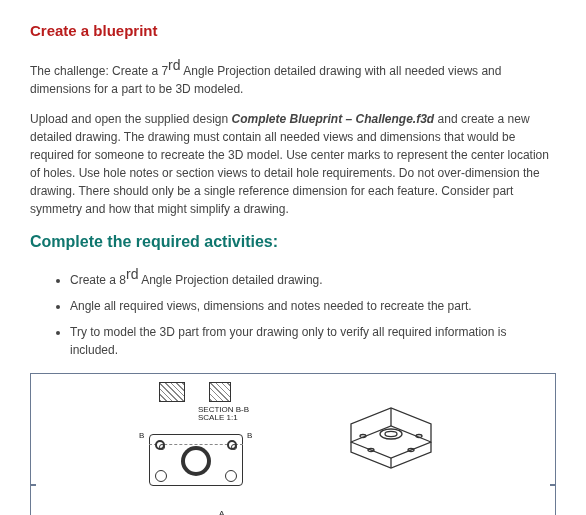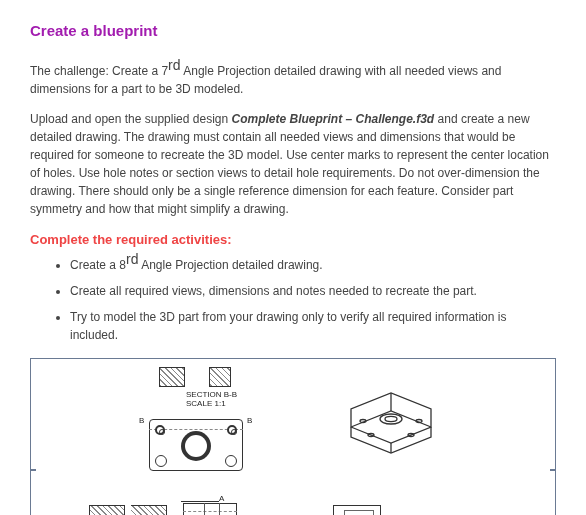--- a/index.html
+++ b/index.html
@@ -8,35 +8,36 @@
       font-size: 12px;
       color: #333;
       background: #fff;
       padding: 20px 30px;
       width: 586px;
       line-height: 1.5;
     }
     h1 {
       font-size: 15px;
       font-weight: bold;
-      color: #a21caf;
+      color: #b91c1c;
       margin-bottom: 12px;
     }
     .para {
       margin-bottom: 12px;
       color: #444;
     }
     .strong-it {
       font-weight: bold;
       font-style: italic;
     }
     .section-label {
       font-weight: bold;
-      color: #ef4444;
-      font-size: 13px;
+      color: #0f766e;
+      margin-bottom: 10px;
+      font-size: 16px;
     }
     ul {
       list-style: disc;
       margin-left: 40px;
       margin-bottom: 14px;
     }
     li {
       margin-bottom: 8px;
       color: #444;
     }
@@ -60,21 +61,21 @@
     
     .hatch-bb {
       left: 128px; top: 8px; width: 72px; height: 20px;
       border: 1px solid #333;
       background: repeating-linear-gradient(45deg, #888 0 1px, transparent 1px 4px);
     }
     .hatch-bb::before {
       content: ''; position: absolute; left: 24px; top: -1px; width: 24px; height: 20px;
       background: #fff; border-left: 1px solid #333; border-right: 1px solid #333;
     }
-    .bb-label { left: 130px; top: 32px; width: 50px; }
+    .bb-label { left: 142px; top: 32px; width: 50px; }
     
     .block-b {
       left: 118px; top: 60px; width: 94px; height: 52px;
       border: 1.5px solid #333; border-radius: 4px; background: #fff;
     }
     .circle { border: 1.2px solid #333; border-radius: 50%; background: #fff; }
     .big-c { left: 150px; top: 72px; width: 30px; height: 30px; background: #333; border-radius:50%;}
     .big-c::after{content:'';position:absolute;left:4px;top:4px;width:22px;height:22px;border-radius:50%;background:#fff;}
     .sc1 { left: 124px; top: 96px; width: 12px; height: 12px; }
     .sc2 { left: 194px; top: 96px; width: 12px; height: 12px; }
@@ -121,21 +122,21 @@
   <span>Upload and open the supplied design </span><span class="strong-it">Complete Blueprint – Challenge.f3d</span><span> and create a new detailed drawing.  The drawing must contain all needed views and dimensions that would be required for someone to recreate the 3D model.  Use center marks to represent the center location of holes.  Use hole notes or section views to detail hole requirements.  Do not over-dimension the drawing.  There should only be a single reference dimension for each feature.  Consider part symmetry and how that might simplify a drawing.</span>
 </p>
 
 <p class="section-label">Complete the required activities:</p>
 
 <ul>
   <li>
     <span>Create a 8</span><sup>rd</sup><span> Angle Projection detailed drawing.</span>
   </li>
   <li>
-    <span>Create all required views, dimensions and notes needed to recreate the part.</span>
+    <span>Angle all required views, dimensions and notes needed to recreate the part.</span>
   </li>
   <li>
     <span>Try to model the 3D part from your drawing only to verify all required information is included.</span>
   </li>
 </ul>
 
 <div class="drawing-frame">
   <div class="tick-l"></div>
   <div class="tick-r"></div>
 

